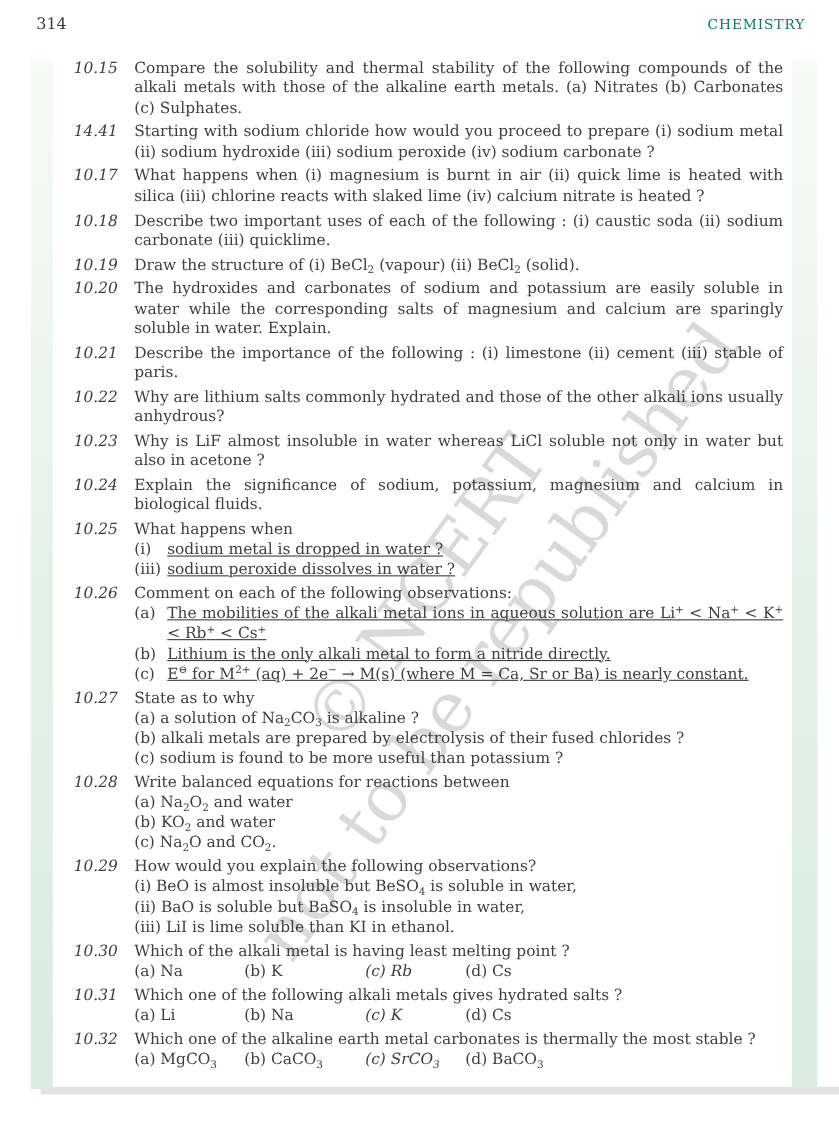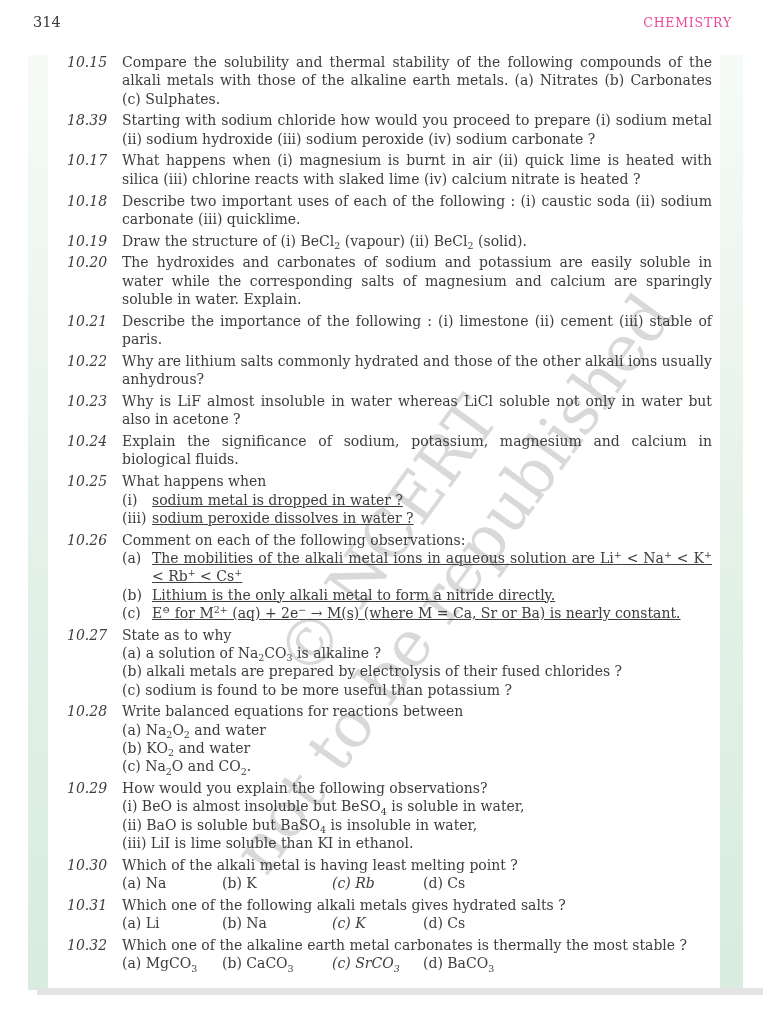--- a/index.html
+++ b/index.html
@@ -11,21 +11,21 @@
     color:#3d3d3d;
     overflow:hidden;
   }
   
   .header{
     position:absolute;top:14px;left:33px;right:31px;
     display:flex;justify-content:space-between;align-items:baseline;
     z-index:2;
   }
   .page-num{font-size:14.5px;color:#3a3a3a;}
-  .running-head{font-size:12.5px;letter-spacing:0.8px;color:#ec4899;}
+  .running-head{font-size:12.5px;letter-spacing:0.8px;color:#0f766e;}
   
   .bar{
     position:absolute;top:55px;height:935px;z-index:0;
   }
   .bar-left{left:28px;width:20px;background:linear-gradient(180deg,#f6fbf7 0%,#e3f1e7 55%,#d9ecdf 100%);}
   .bar-right{left:720px;width:23px;background:linear-gradient(180deg,#f6fbf7 0%,#e3f1e7 55%,#d9ecdf 100%);}
   .bottom-rule{
     position:absolute;left:37px;top:988px;width:726px;height:7px;
     background:#e3e3e3;z-index:0;
   }
@@ -85,21 +85,21 @@
   </div>
 
   <div class="content">
       <div class="q">
         <div class="q-num">10.15</div>
         <div class="q-body">
           <div class="q-text">Compare the solubility and thermal stability of the following compounds of the alkali metals with those of the alkaline earth metals. (a) Nitrates (b) Carbonates (c) Sulphates.</div>
         </div>
       </div>
       <div class="q">
-        <div class="q-num">18.39</div>
+        <div class="q-num">14.41</div>
         <div class="q-body">
           <div class="q-text">Starting with sodium chloride how would you proceed to prepare (i) sodium metal (ii) sodium hydroxide (iii) sodium peroxide (iv) sodium carbonate ?</div>
         </div>
       </div>
       <div class="q">
         <div class="q-num">10.17</div>
         <div class="q-body">
           <div class="q-text">What happens when (i) magnesium is burnt in air (ii) quick lime is heated with silica (iii) chlorine reacts with slaked lime (iv) calcium nitrate is heated ?</div>
         </div>
       </div>

